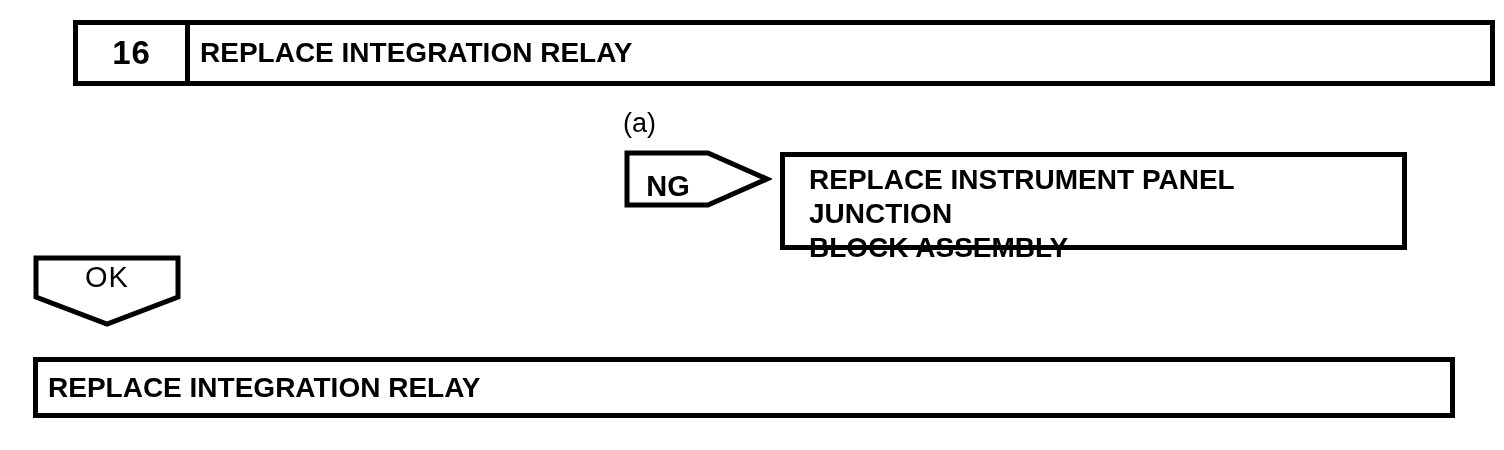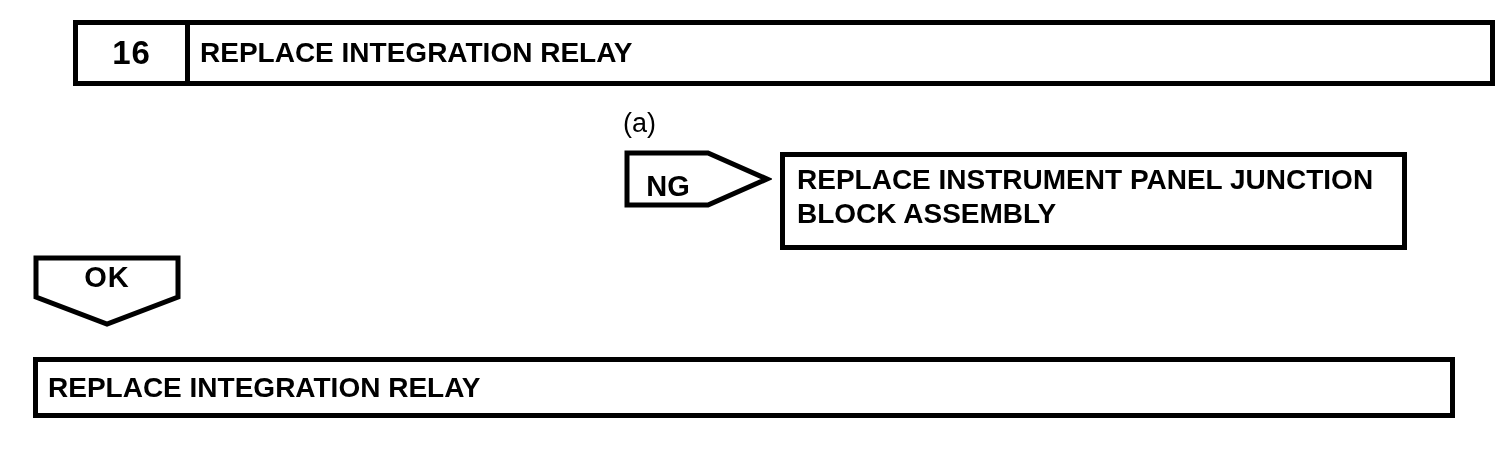--- a/index.html
+++ b/index.html
@@ -72,40 +72,40 @@
     justify-content: center;
     font-size: 29px;
     font-weight: bold;
   }
   .ng-action-box {
     position: absolute;
     left: 780px; top: 152px;
     width: 627px; height: 98px;
     border: 5px solid #000;
     box-sizing: border-box;
-    padding: 6px 12px;
+    padding: 6px 24px;
     font-size: 28px;
     font-weight: bold;
     line-height: 34px;
   }
 
   
   .ok-flag-svg {
     position: absolute;
     left: 33px; top: 255px;
   }
   .ok-label {
     position: absolute;
     left: 33px; top: 255px;
     width: 148px; height: 44px;
     display: flex;
     align-items: center;
     justify-content: center;
     font-size: 29px;
-    font-weight: bold;
+    font-weight: normal;
     letter-spacing: 1px;
   }
   .ok-action-box {
     position: absolute;
     left: 33px; top: 357px;
     width: 1422px; height: 61px;
     border: 5px solid #000;
     box-sizing: border-box;
     display: flex;
     align-items: center;

